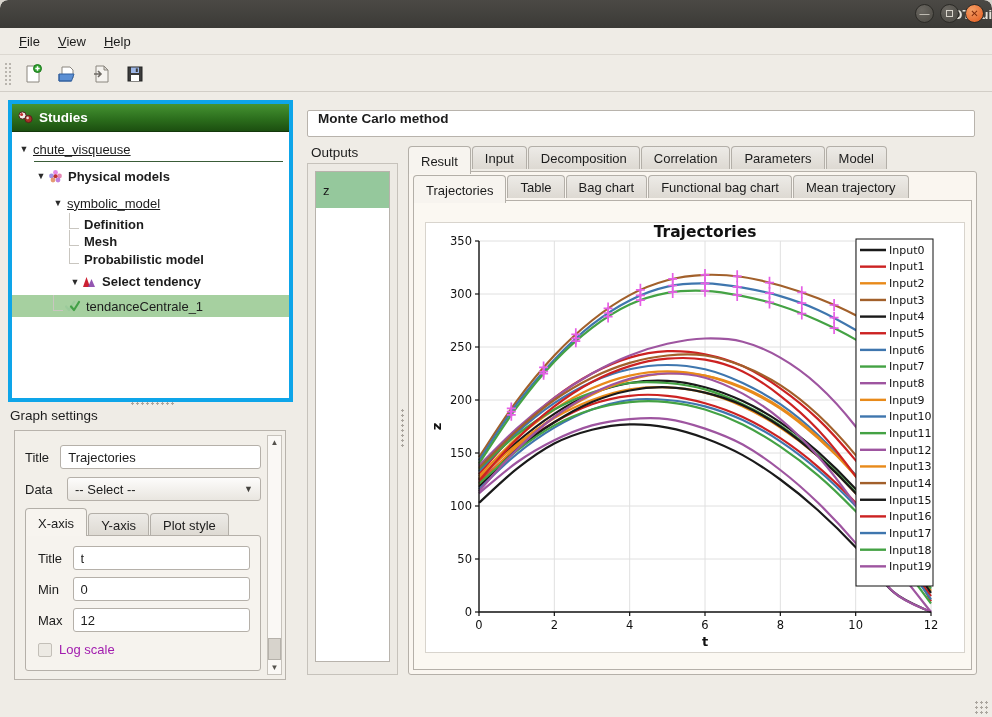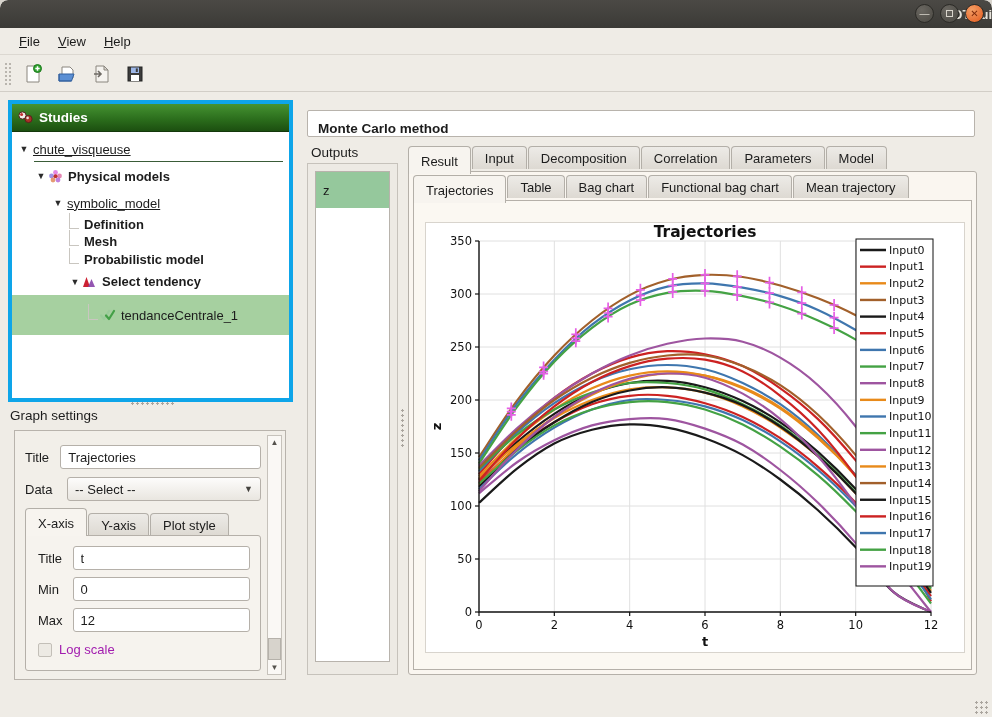--- a/index.html
+++ b/index.html
@@ -66,21 +66,21 @@
   .tab.active{background:#f7f4ef;height:28px;padding-top:7px;position:relative;z-index:2;}
   .checkbox{width:14px;height:14px;border:1px solid #c3bfb8;background:#edeae4;border-radius:2px;margin-right:7px;}
   .dis-label{color:#a21caf;}
   .vscroll{position:absolute;right:3px;top:4px;bottom:4px;width:15px;border:1px solid #c6c2bb;
            background:#faf8f5;}
   .vscroll .sarrow{position:absolute;left:0;width:13px;height:13px;color:#55524d;font-size:8px;
                    text-align:center;line-height:13px;}
   .vscroll .sthumb{position:absolute;left:0;width:13px;height:22px;background:#d7d3cc;border:1px solid #b5b1aa;}
   
   .mc-header{position:absolute;left:307px;top:110px;width:668px;height:27px;background:#ffffff;
-             border:1px solid #b8b3ac;border-radius:2px;display:flex;align-items:flex-end;padding-left:10px;
+             border:1px solid #b8b3ac;border-radius:2px;display:flex;align-items:flex-start;padding-left:10px;
              font-weight:bold;font-size:13.5px;}
   .outputs-label{position:absolute;left:311px;top:145px;font-size:13.5px;}
   .outputs-box{position:absolute;left:307px;top:163px;width:91px;height:512px;border:1px solid #c6c2bb;background:#edeae4;}
   .outputs-list{position:absolute;left:7px;top:7px;width:75px;height:491px;background:#ffffff;border:1px solid #b8b3ac;}
   .out-item{height:36px;display:flex;align-items:center;padding-left:7px;}
   .out-item.selected{background:#95c89c;}
   .vsplit{position:absolute;left:400px;top:408px;width:6px;height:40px;
           background-image:radial-gradient(#a9a49d 1px,transparent 1.2px);background-size:5px 5px;}
   .tabs-row{position:absolute;display:flex;align-items:flex-start;height:26px;}
   .tabs-row .tab{font-size:13px;}
@@ -202,21 +202,21 @@
         <div class="tree-row bold" style="height: 27px; padding-left: 57px;">
           <span class="expander">▼</span>
           <span class="ticon">
             <svg width="15" height="13" viewBox="0 0 15 13">
               <path d="M1 12L4.5 2 8 12z" fill="#cc2233"></path>
               <path d="M6 12L9.5 4 13 12z" fill="#8844aa" opacity=".9"></path>
             </svg>
           </span>
           <span class="lbl">Select tendency</span>
         </div>
-        <div class="tree-row selected" style="height: 40px; padding-left: 76px;">
+        <div class="tree-row selected" style="height: 22px; padding-left: 41px;">
           <span class="branch"></span>
           <span class="ticon">
             <svg width="16" height="12" viewBox="0 0 16 12">
               <path d="M1 6.5l3 3.5 5-8" fill="none" stroke="#9bcb9b" stroke-width="2.2" stroke-linecap="round" stroke-linejoin="round"></path>
               <path d="M6 6.5l3 3.5 5-8" fill="none" stroke="#43a047" stroke-width="2.2" stroke-linecap="round" stroke-linejoin="round"></path>
             </svg>
           </span>
           <span class="lbl">tendanceCentrale_1</span>
         </div>
       </div>

